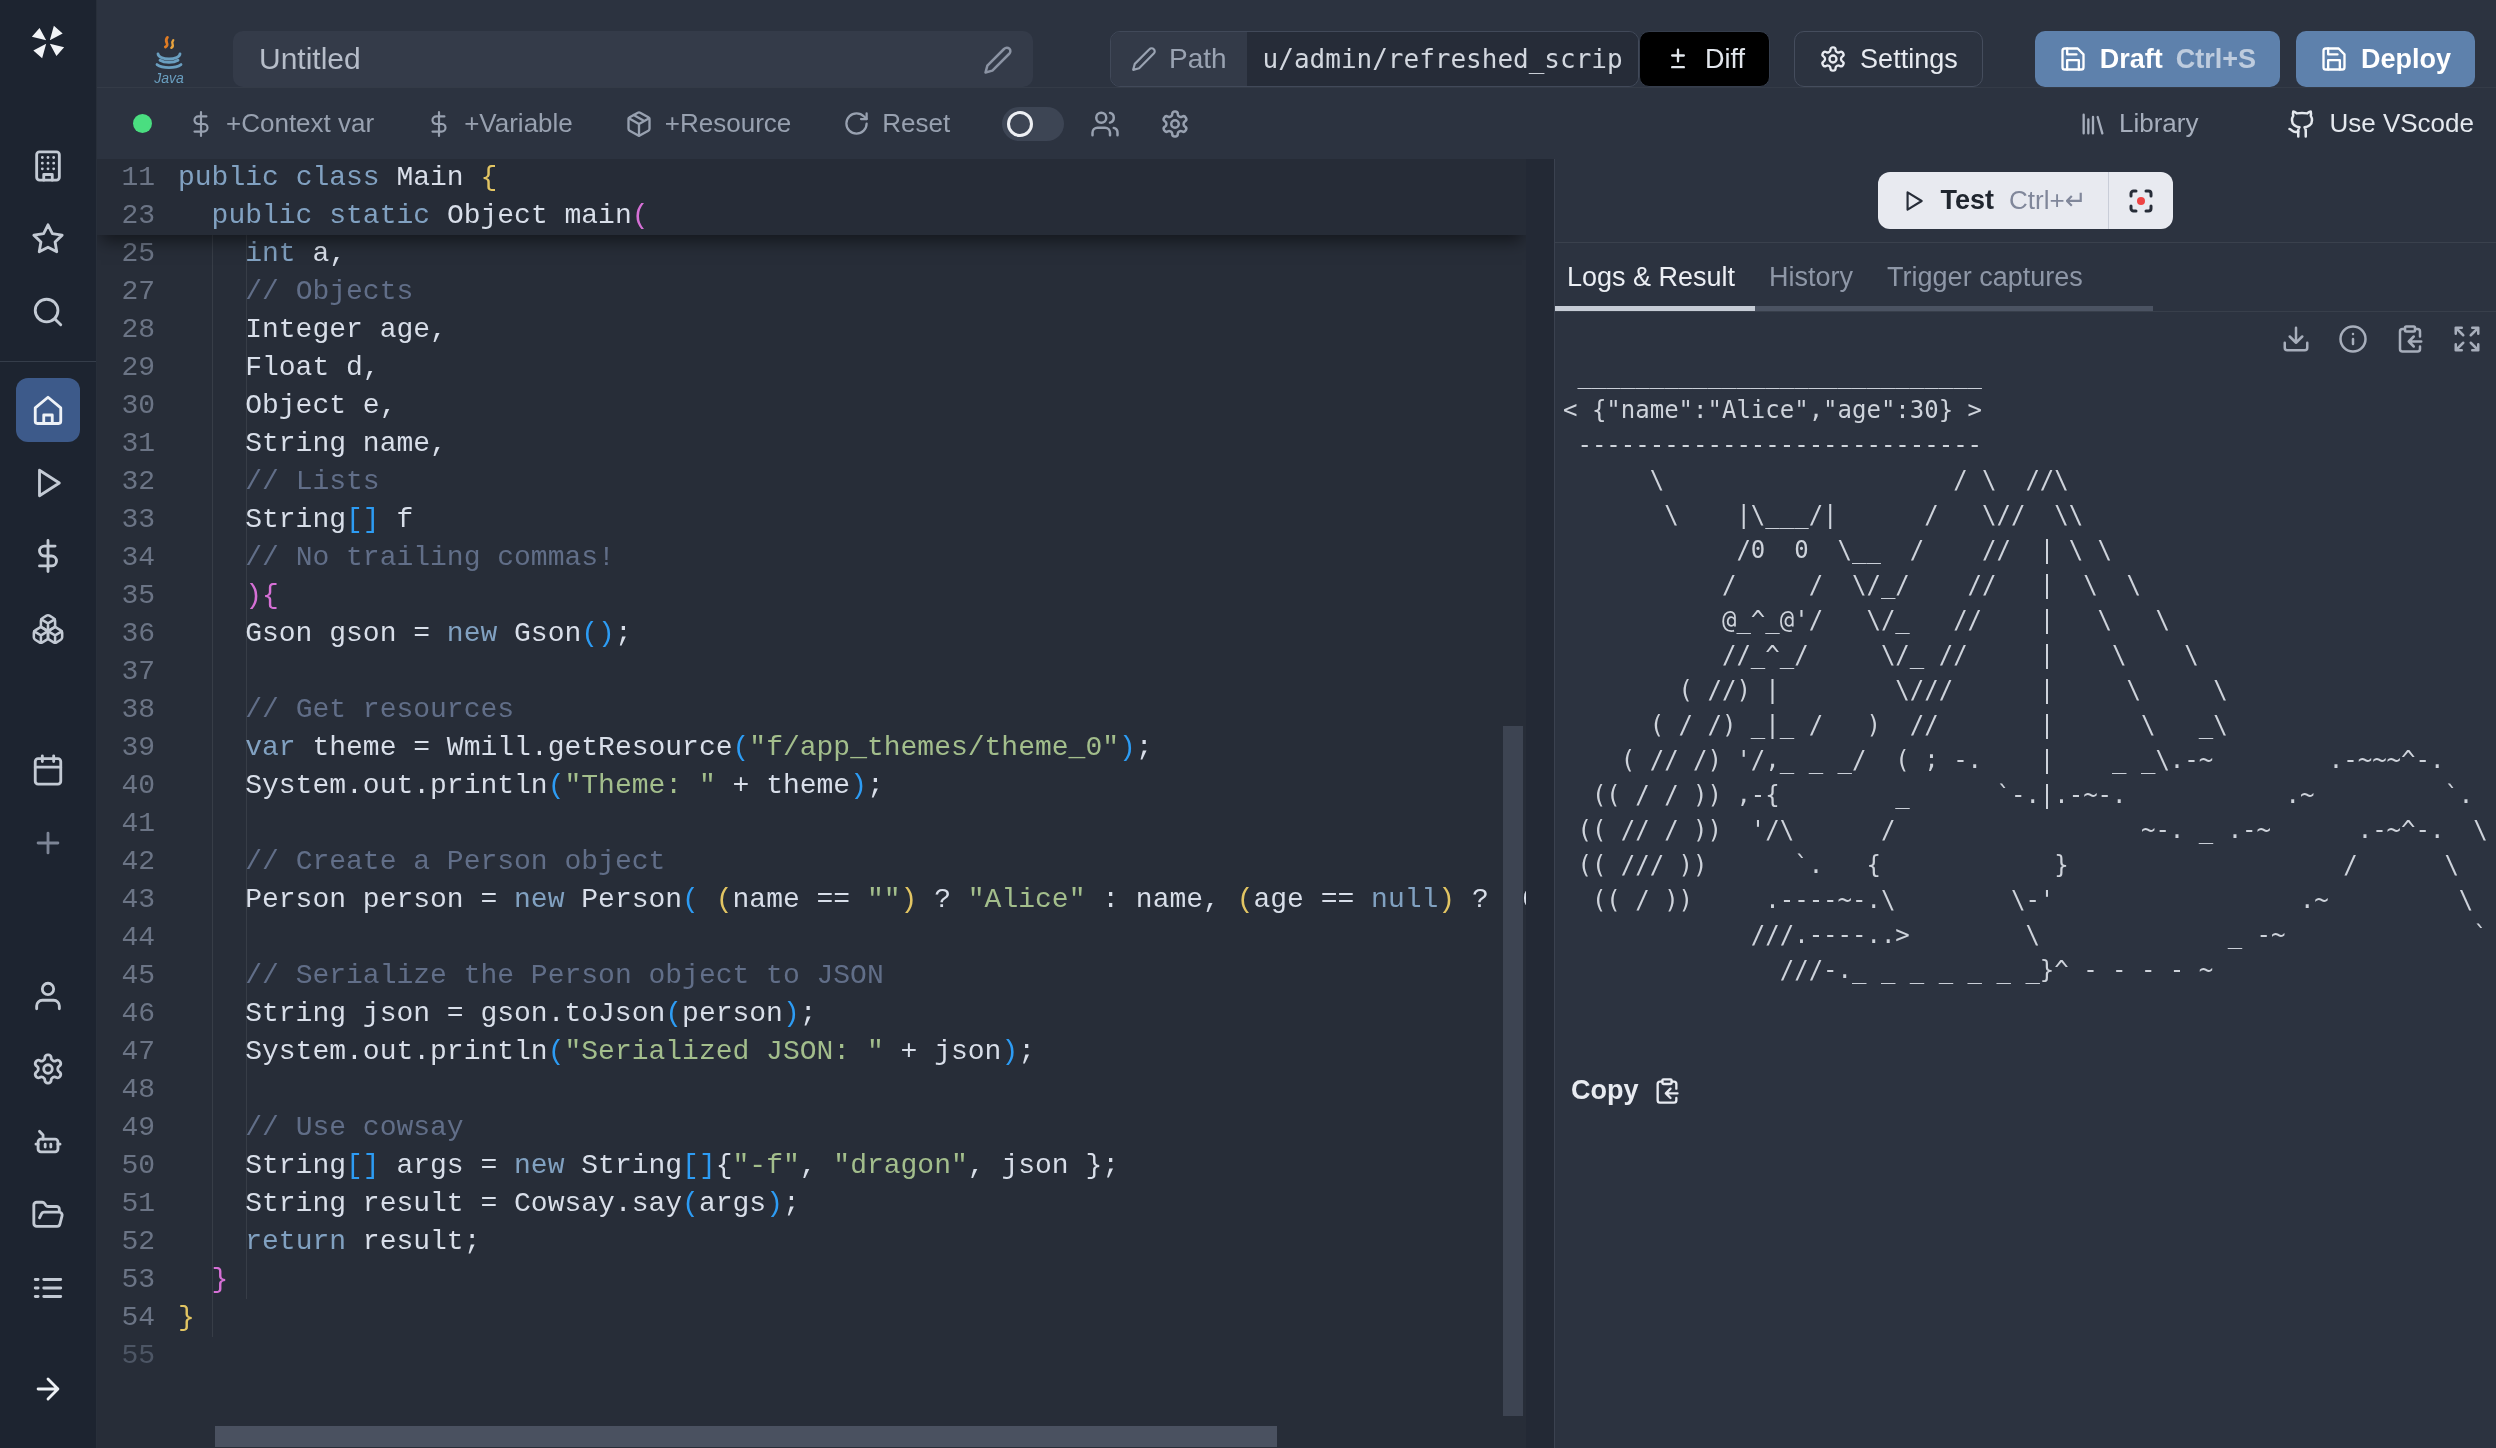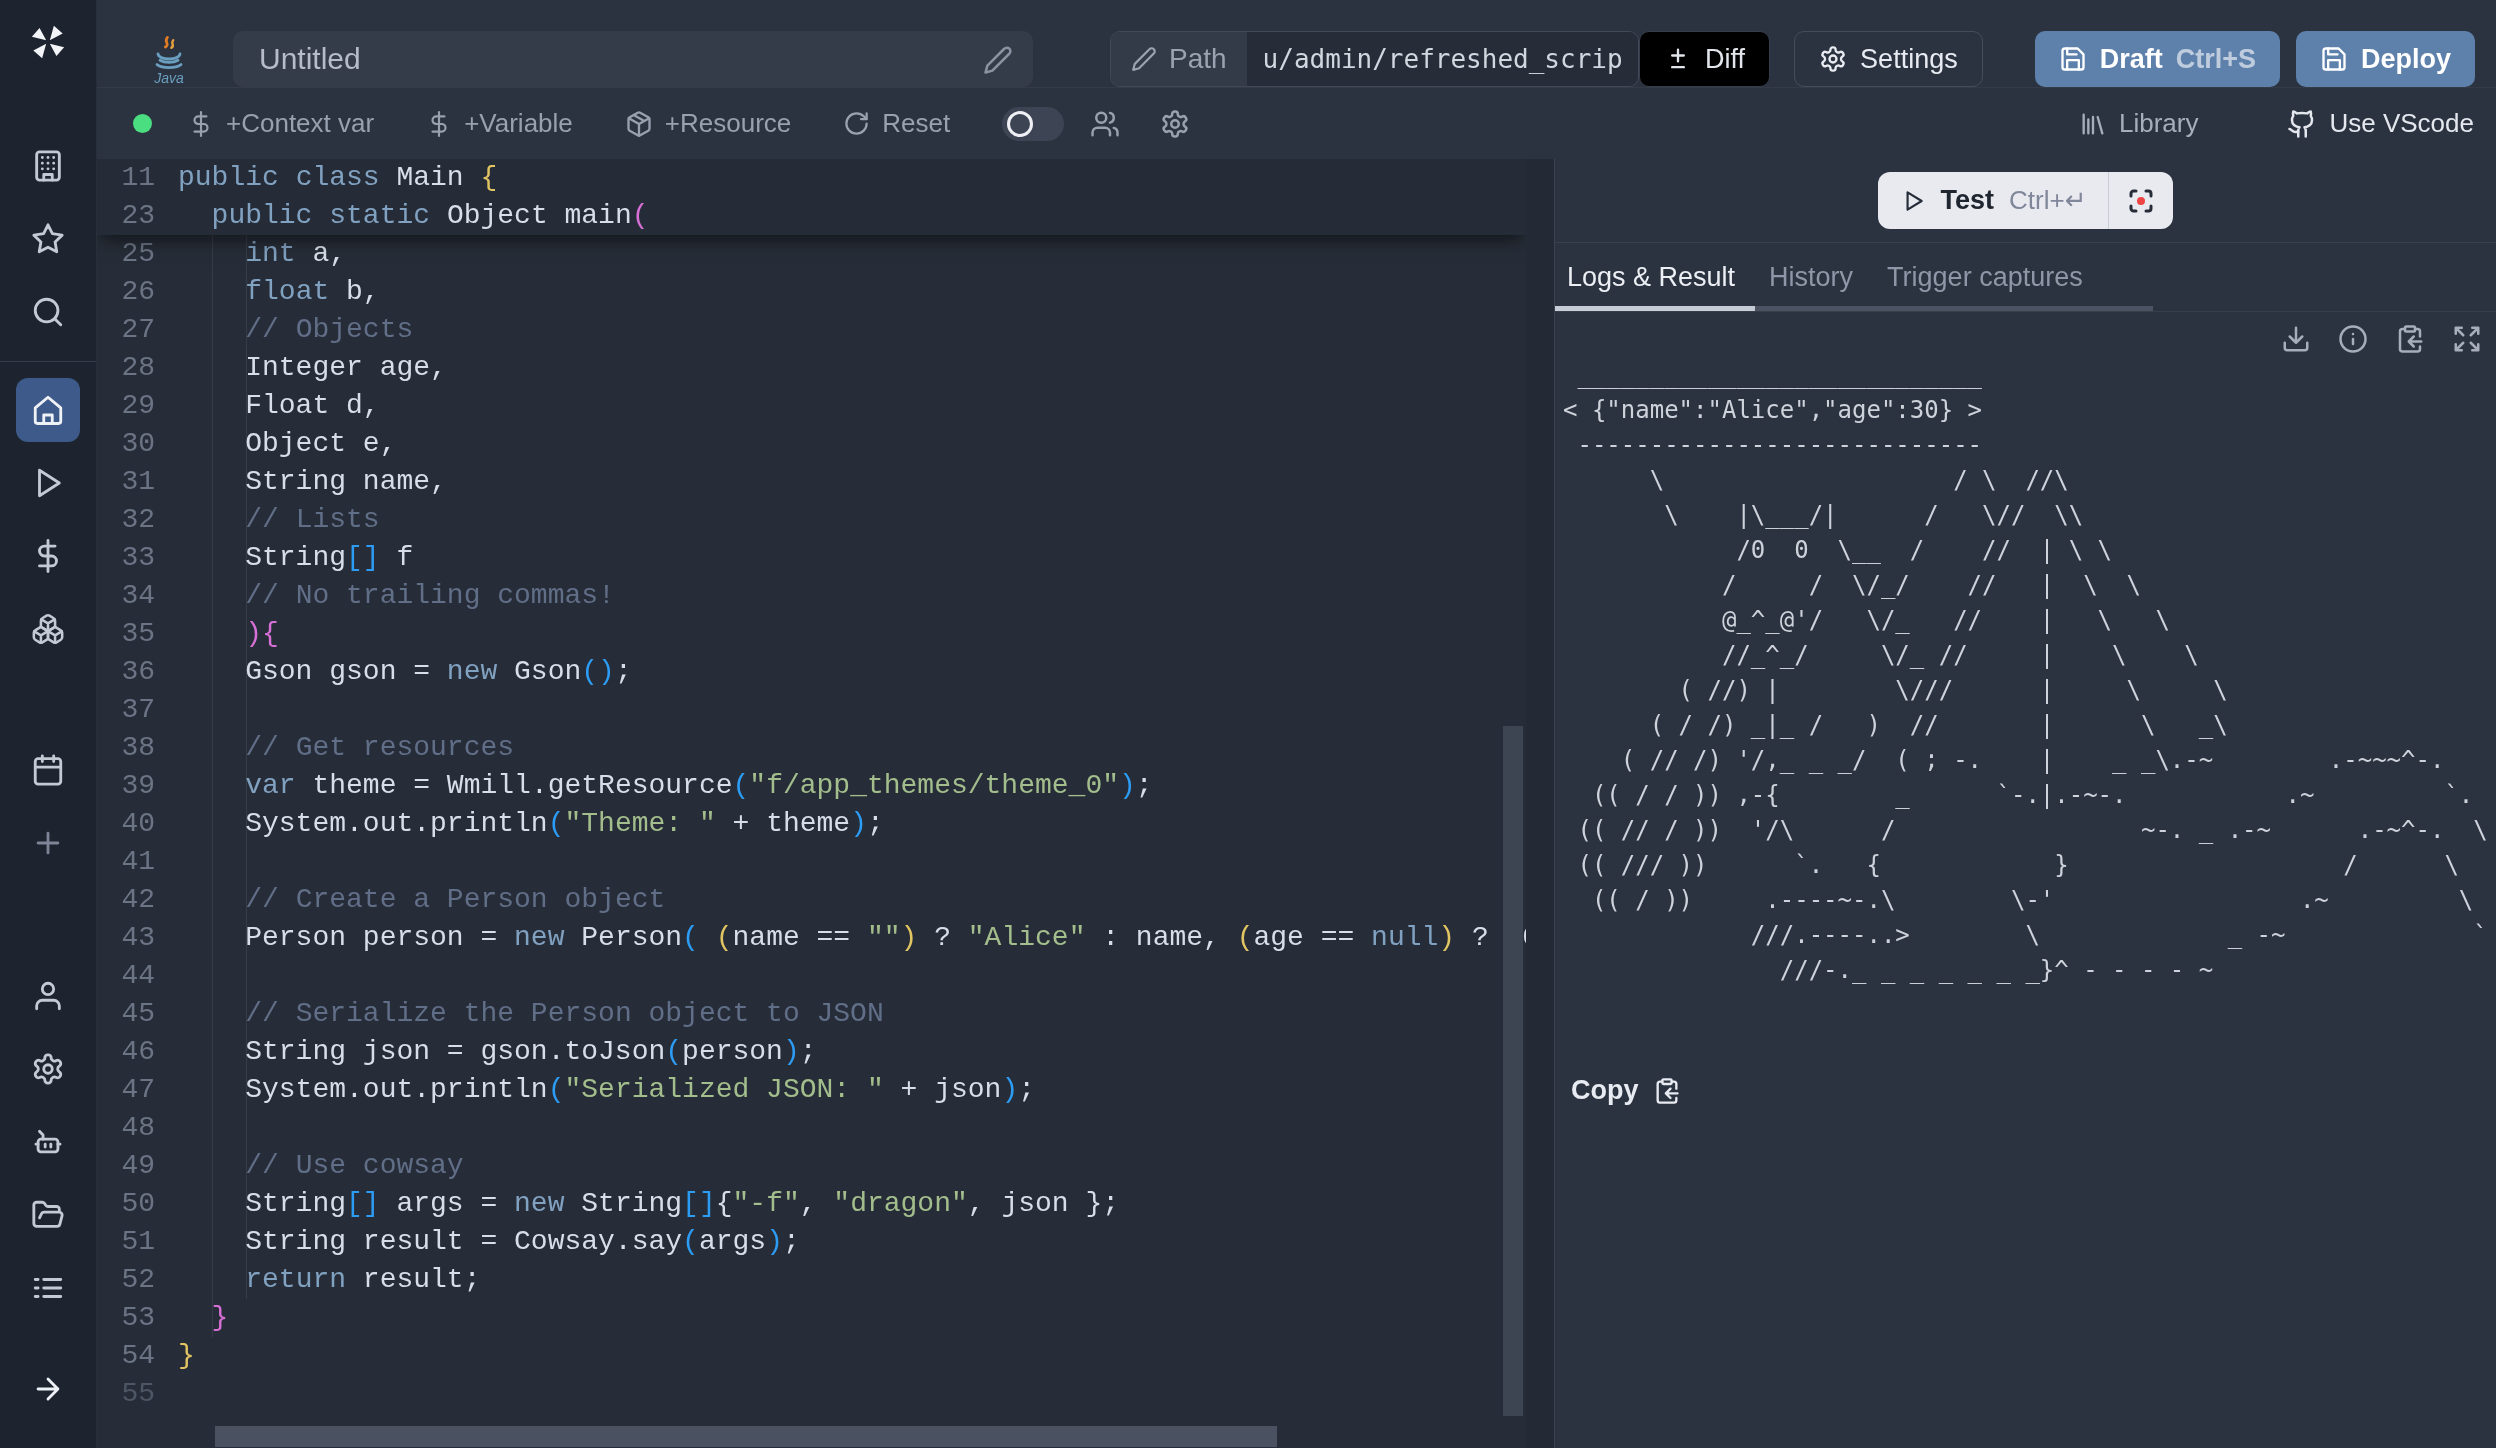--- a/index.html
+++ b/index.html
@@ -330,21 +330,20 @@
     <div class="content">
       <div class="editor">
         <div class="guide" style="left:115px;top:76px;height:1102px"></div>
         <div class="guide" style="left:149px;top:76px;height:1064px"></div>
         <div class="sticky" id="sticky-lines">
             <div class="row"><span class="ln">11</span><span class="code"><span class="tk-k">public</span><span class="tk-t"> </span><span class="tk-k">class</span><span class="tk-t"> Main </span><span class="tk-b1">{</span></span></div>
             <div class="row"><span class="ln">23</span><span class="code"><span class="tk-t">  </span><span class="tk-k">public</span><span class="tk-t"> </span><span class="tk-k">static</span><span class="tk-t"> Object main</span><span class="tk-b2">(</span></span></div>
           </div>
         <div id="scroll-lines">
             <div class="row"><span class="ln">25</span><span class="code"><span class="tk-t">    </span><span class="tk-k">int</span><span class="tk-t"> a,</span></span></div>
-            <div class="row"><span class="ln">26</span><span class="code"><span class="tk-t">    </span><span class="tk-k">float</span><span class="tk-t"> b,</span></span></div>
             <div class="row"><span class="ln">27</span><span class="code"><span class="tk-t">    </span><span class="tk-c">// Objects</span></span></div>
             <div class="row"><span class="ln">28</span><span class="code"><span class="tk-t">    Integer age,</span></span></div>
             <div class="row"><span class="ln">29</span><span class="code"><span class="tk-t">    Float d,</span></span></div>
             <div class="row"><span class="ln">30</span><span class="code"><span class="tk-t">    Object e,</span></span></div>
             <div class="row"><span class="ln">31</span><span class="code"><span class="tk-t">    String name,</span></span></div>
             <div class="row"><span class="ln">32</span><span class="code"><span class="tk-t">    </span><span class="tk-c">// Lists</span></span></div>
             <div class="row"><span class="ln">33</span><span class="code"><span class="tk-t">    String</span><span class="tk-b3">[]</span><span class="tk-t"> f</span></span></div>
             <div class="row"><span class="ln">34</span><span class="code"><span class="tk-t">    </span><span class="tk-c">// No trailing commas!</span></span></div>
             <div class="row"><span class="ln">35</span><span class="code"><span class="tk-t">    </span><span class="tk-b2">){</span></span></div>
             <div class="row"><span class="ln">36</span><span class="code"><span class="tk-t">    Gson gson = </span><span class="tk-k">new</span><span class="tk-t"> Gson</span><span class="tk-b3">()</span><span class="tk-t">;</span></span></div>

